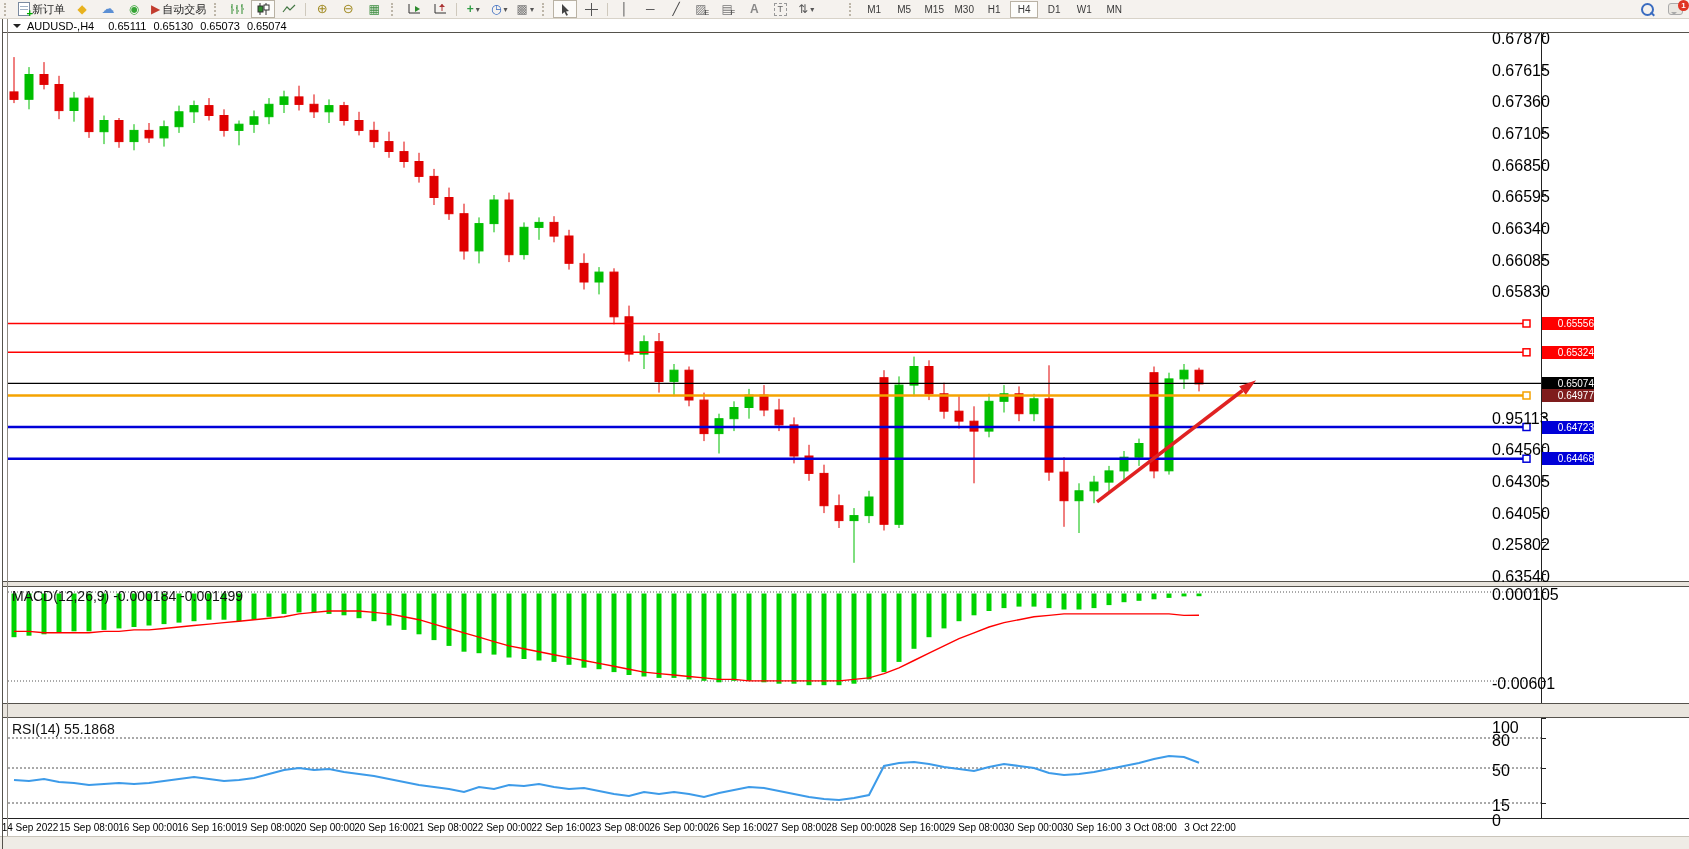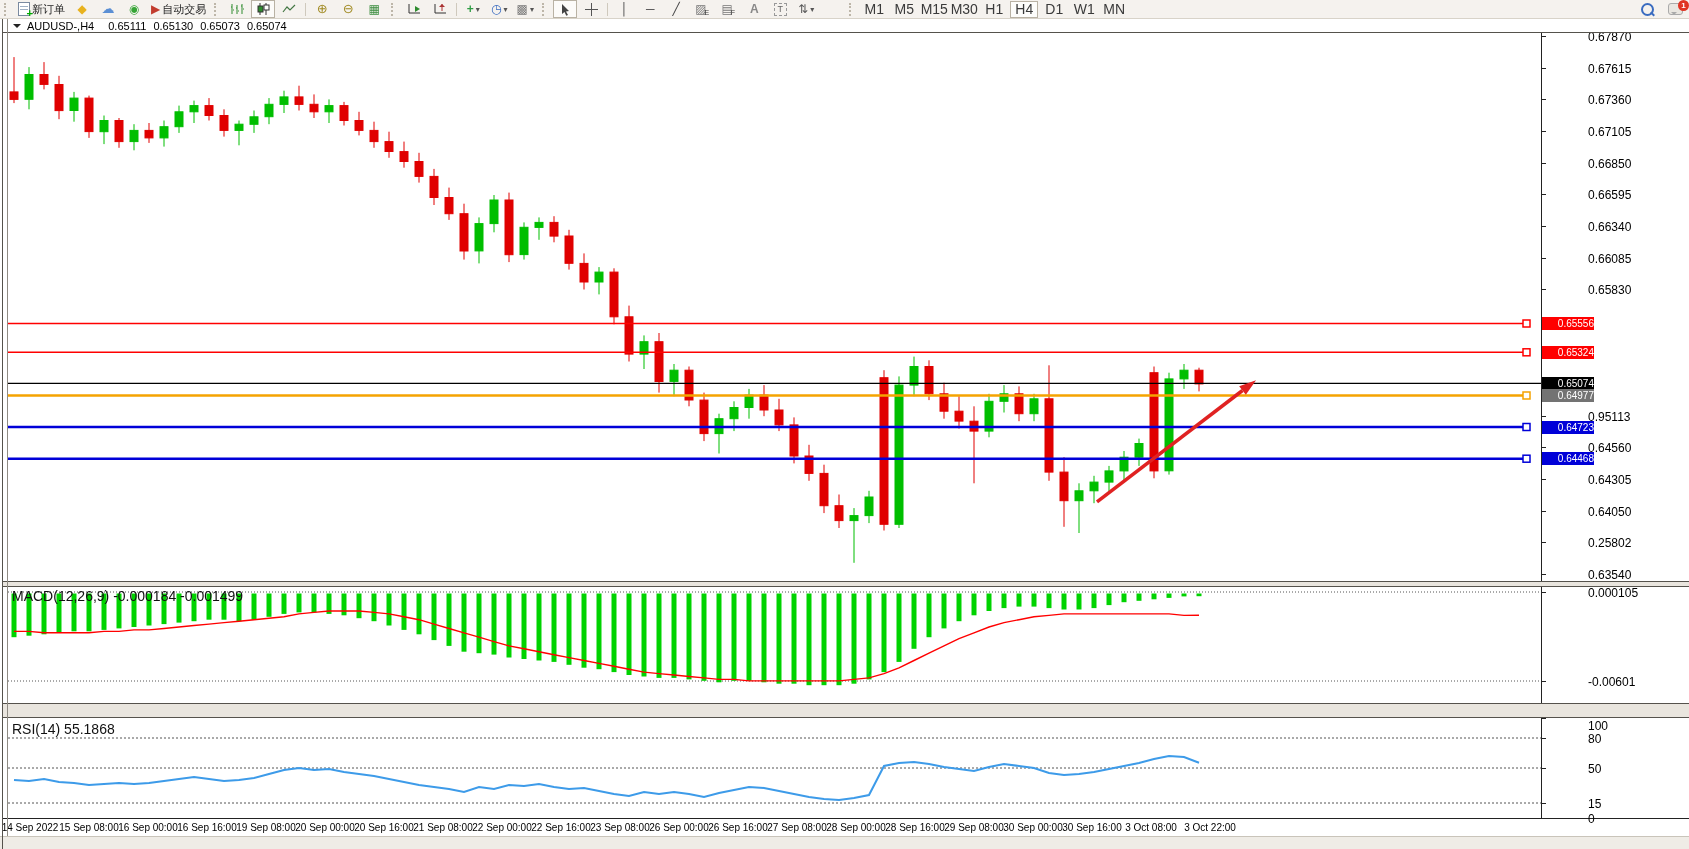--- a/index.html
+++ b/index.html
@@ -16,21 +16,21 @@
   .sep{width:1px;height:13px;background:#cfc9bd;margin:0 3px}
   .dd{font-size:8px;color:#555;margin-left:2px}
   .g-ic{font-size:12px;line-height:12px}
   .doc-ic{position:relative;width:10px;height:12px;background:#fff;border:1px solid #7a8aa0}
   .doc-ic i{position:absolute;left:1px;right:1px;height:1px;background:#9fb0c4}
   .doc-plus{position:absolute;right:-4px;bottom:-3px;color:#0a0;font-weight:bold;font-size:11px;line-height:9px}
   .subletter{font-size:7px;color:#333;margin-left:-2px;margin-top:6px}
   .tbox{width:11px;height:11px;border:1px dashed #999;font-size:9px;color:#666;
         display:flex;align-items:center;justify-content:center}
   .tf{width:26px;height:15px;display:flex;align-items:center;justify-content:center;
-      font-size:14px;color:#3a3a3a;border:1px solid transparent;margin:0 1px}
+      font-size:10px;color:#3a3a3a;border:1px solid transparent;margin:0 1px}
   .tf.active{background:#fdfdfb;border:1px solid #b9b2a4}
   .right-icons{position:absolute;right:6px;top:1px;display:flex;align-items:center;height:16px}
   .lens{position:relative;width:9px;height:9px;border:2px solid #3a6cc0;border-radius:50%;margin-right:14px}
   .lens::after{content:"";position:absolute;width:5px;height:2px;background:#3a6cc0;
                transform:rotate(45deg);left:7px;top:8px}
   .bubble{position:relative;width:13px;height:10px;background:#e9e6e0;border:1px solid #aaa;border-radius:3px}
   .bubble::after{content:"";position:absolute;left:2px;bottom:-4px;border:3px solid transparent;border-top-color:#aaa}
   .badge-red{position:absolute;top:-4px;right:-7px;width:11px;height:11px;border-radius:50%;
              background:#e03423;color:#fff;font-size:8px;font-weight:bold;display:flex;
              align-items:center;justify-content:center}
@@ -43,21 +43,21 @@
   .tri-down{width:0;height:0;border:4px solid transparent;border-top-color:#222;margin:4px 6px 0 0}
   .title-row b{font-weight:normal;margin-right:14px}
   .title-row span.q{margin-right:7px}
   
   #plot{position:absolute;left:0;top:0;z-index:5}
   .axis-line-v{position:absolute;left:1541px;top:31px;height:787px;width:1px;background:#222;z-index:6}
   .axis-bottom{position:absolute;left:3px;top:818px;width:1686px;height:1px;background:#222;z-index:6}
   .splitter{position:absolute;left:3px;right:0;background:#e9e5de;border-top:1px solid #55524c;
             border-bottom:1px solid #55524c;z-index:8}
   .pane-label{position:absolute;font-size:14px;color:#111;z-index:12}
-  .axis-label{position:absolute;left:1588px;font-size:12px;color:#000;z-index:12;white-space:nowrap}
+  .axis-label{position:absolute;left:1492px;font-size:16px;color:#000;z-index:12;white-space:nowrap}
   .tickmark{position:absolute;left:1541px;width:5px;height:1px;background:#222;z-index:12}
   .price-badge{position:absolute;left:1542px;width:52px;height:13px;color:#fff;font-size:10px;
                line-height:13px;text-align:right;z-index:14}
   .date-label{position:absolute;top:822px;width:70px;text-align:center;font-size:10px;color:#000;z-index:12;white-space:nowrap}
   .status-strip{position:absolute;left:0;right:0;top:836px;height:13px;background:#efece6;
                 border-top:1px solid #c9c4ba;z-index:10}
 </style>
 </head>
 <body>
 
@@ -512,21 +512,21 @@
     <div class="tickmark" style="top:479px"></div>
     <div class="axis-label" style="top:505px">0.64050</div>
     <div class="tickmark" style="top:511px"></div>
     <div class="axis-label" style="top:536px">0.25802</div>
     <div class="tickmark" style="top:542px"></div>
     <div class="axis-label" style="top:568px">0.63540</div>
     <div class="tickmark" style="top:574px"></div>
     <div class="price-badge" style="top:317px;background:#FF0000">0.65556</div>
     <div class="price-badge" style="top:346px;background:#FF0000">0.65324</div>
     <div class="price-badge" style="top:377px;background:#000000">0.65074</div>
-    <div class="price-badge" style="top:389px;background:#737373">0.64977</div>
+    <div class="price-badge" style="top:389px;background:#7f1d1d">0.64977</div>
     <div class="price-badge" style="top:421px;background:#0000D8">0.64723</div>
     <div class="price-badge" style="top:452px;background:#0000D8">0.64468</div>
     <div class="axis-label" style="top:586px">0.000105</div>
     <div class="tickmark" style="top:592px"></div>
     <div class="axis-label" style="top:675px">-0.00601</div>
     <div class="tickmark" style="top:681px"></div>
     <div class="axis-label" style="top:719px">100</div>
     <div class="tickmark" style="top:718px"></div>
     <div class="axis-label" style="top:732px">80</div>
     <div class="tickmark" style="top:738px"></div>

